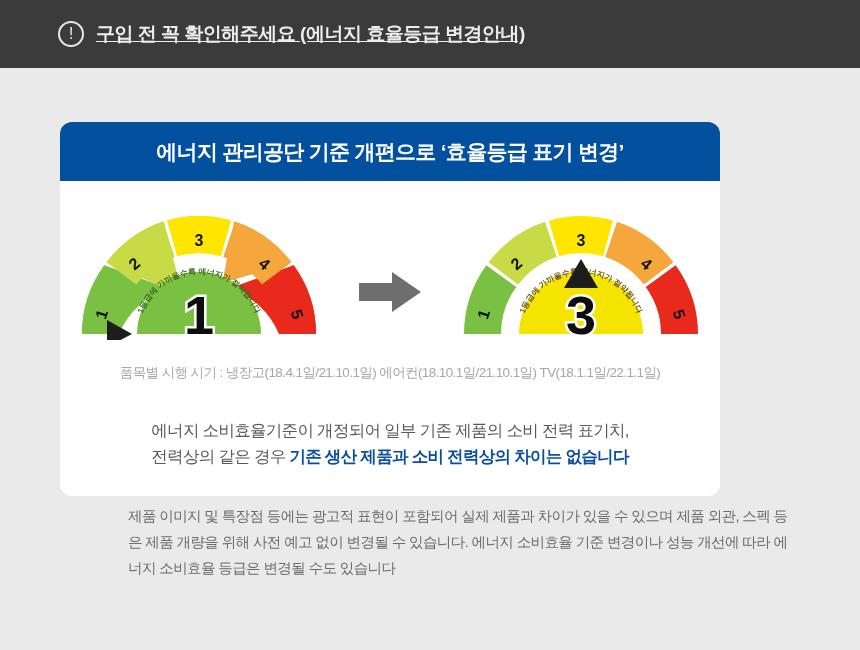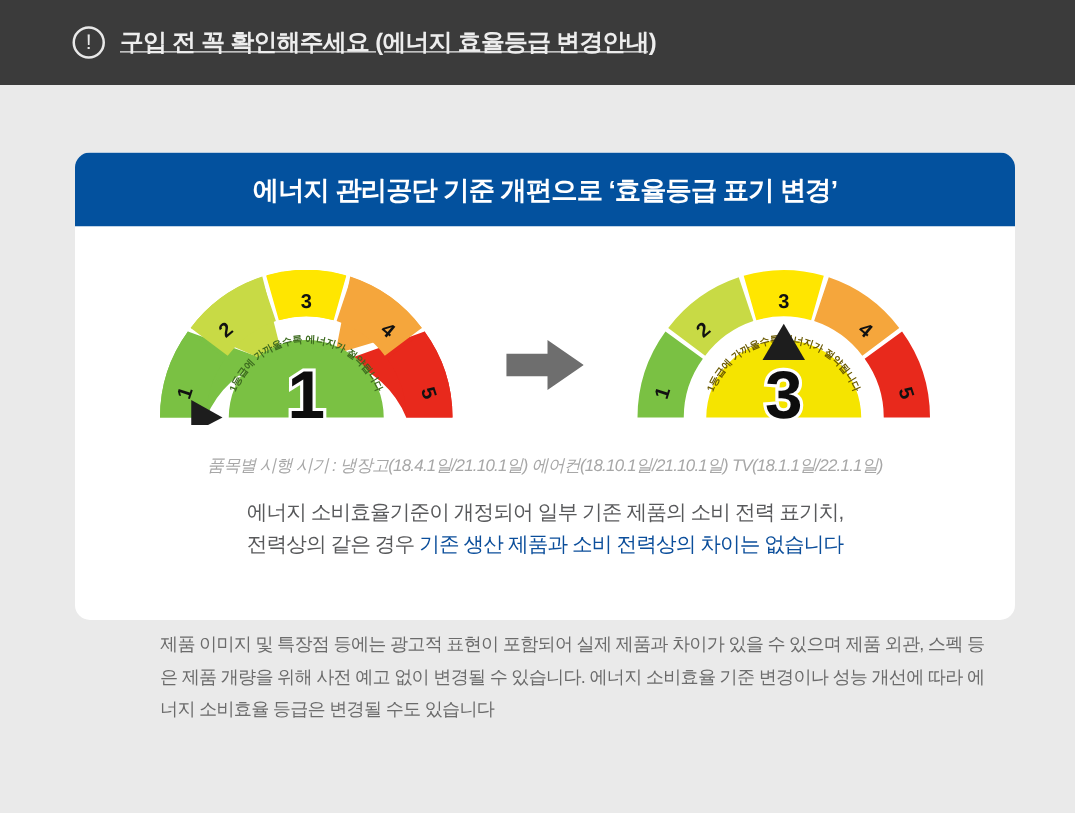--- a/index.html
+++ b/index.html
@@ -50,21 +50,21 @@
     font-weight: 700;
     letter-spacing: -0.5px;
     white-space: nowrap;
     text-decoration: underline;
   }
 
   
   .card {
     position: absolute;
     left: 60px; top: 122px;
-    width: 752px; height: 374px;
+    width: 660px; height: 374px;
     background: #ffffff;
     border-radius: 12px;
     overflow: hidden;
   }
   .card-header {
     width: 100%; height: 59px;
     background: #03519e;
     display: flex;
     align-items: center;
     justify-content: center;
@@ -103,34 +103,33 @@
   .arrow-between svg { display: block; }
 
   
   .schedule-note {
     text-align: center;
     color: #a7a7a7;
     font-size: 13.5px;
     letter-spacing: -0.6px;
     margin-top: 6px;
     white-space: nowrap;
-    font-style: italic;
   }
 
   .body-copy {
     text-align: center;
-    margin-top: 16px;
+    margin-top: 36px;
     color: #58595b;
     font-size: 16.5px;
     line-height: 1.56;
     letter-spacing: -0.7px;
   }
   .body-copy .emph {
     color: #0b4e9b;
-    font-weight: 400;
+    font-weight: 700;
   }
 
   
   .disclaimer {
     position: absolute;
     left: 128px; top: 504px;
     width: 666px;
     color: #6b6b6b;
     font-size: 14.5px;
     line-height: 1.78;

